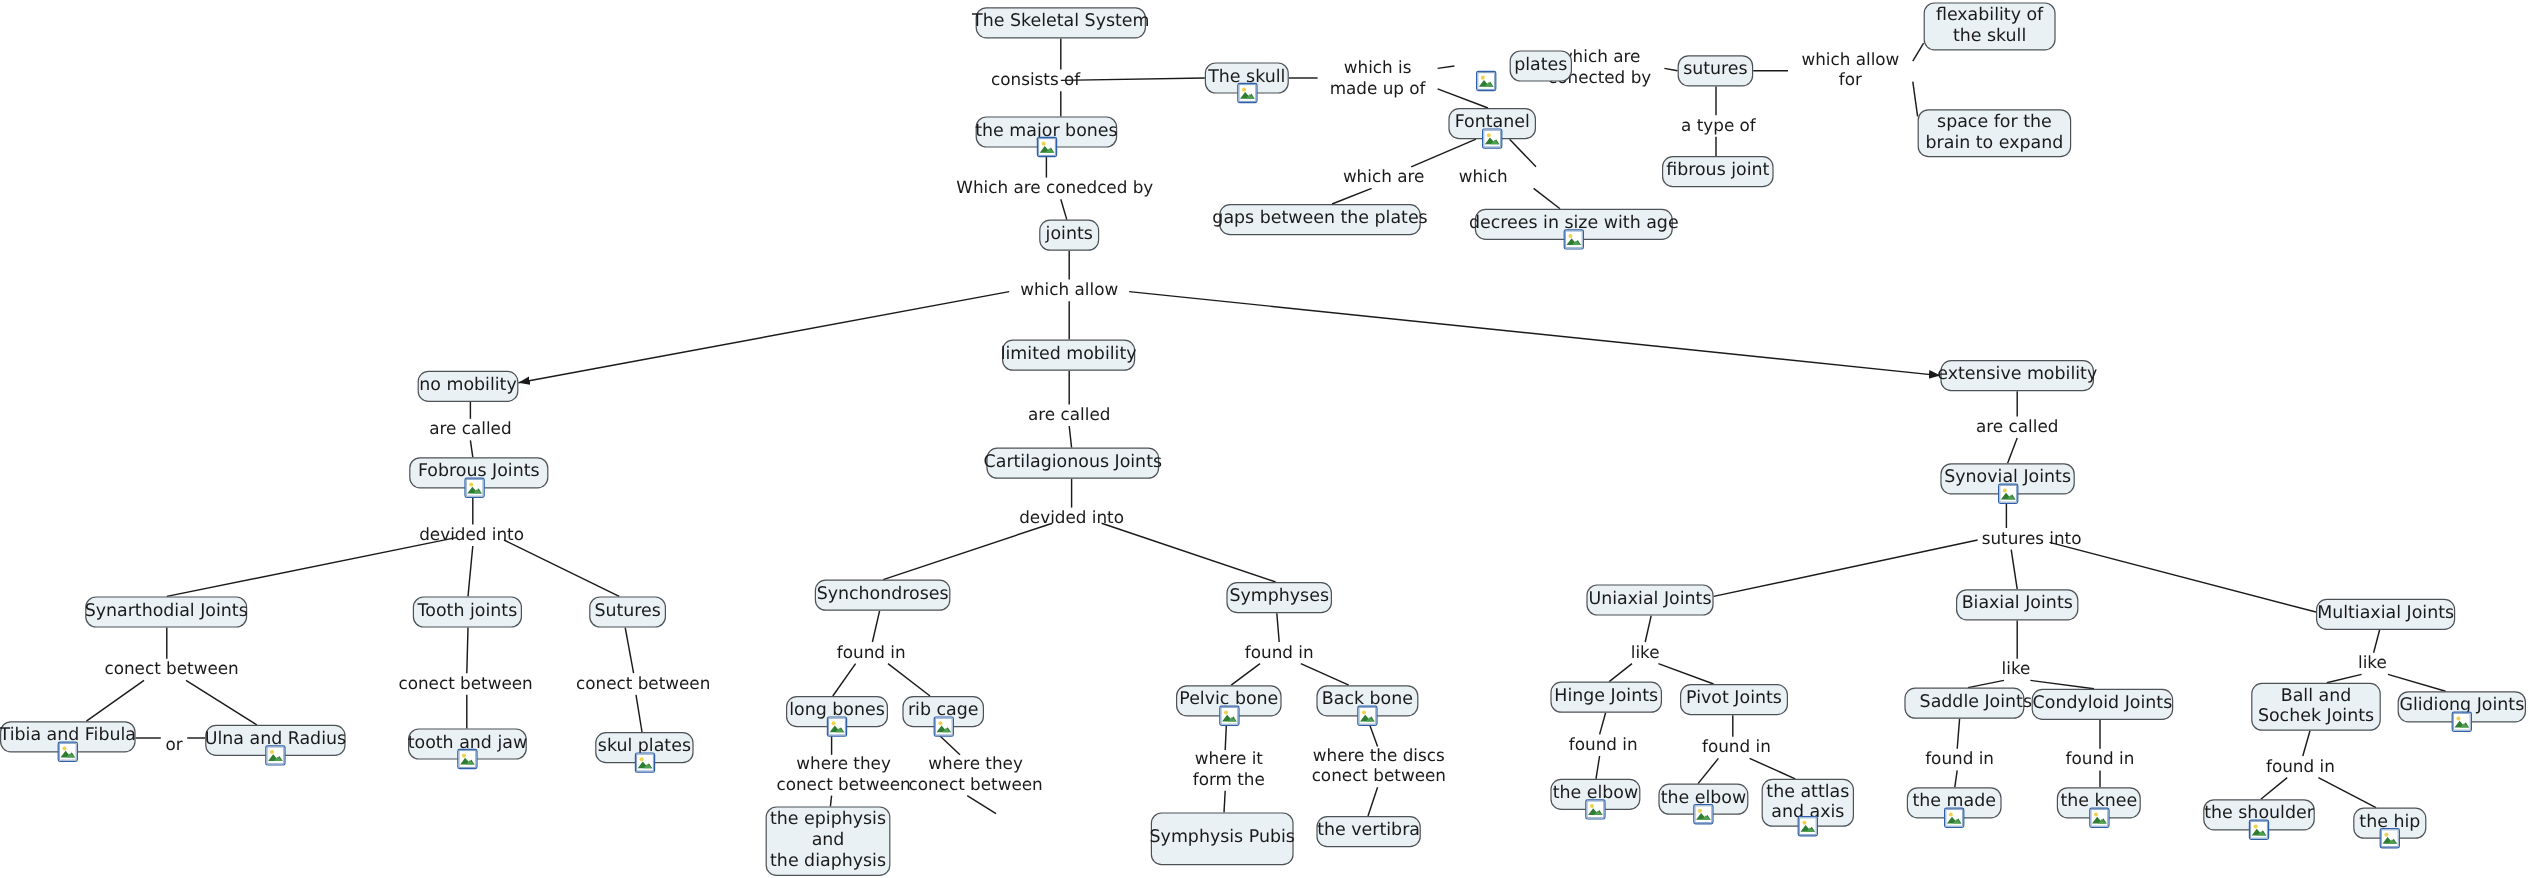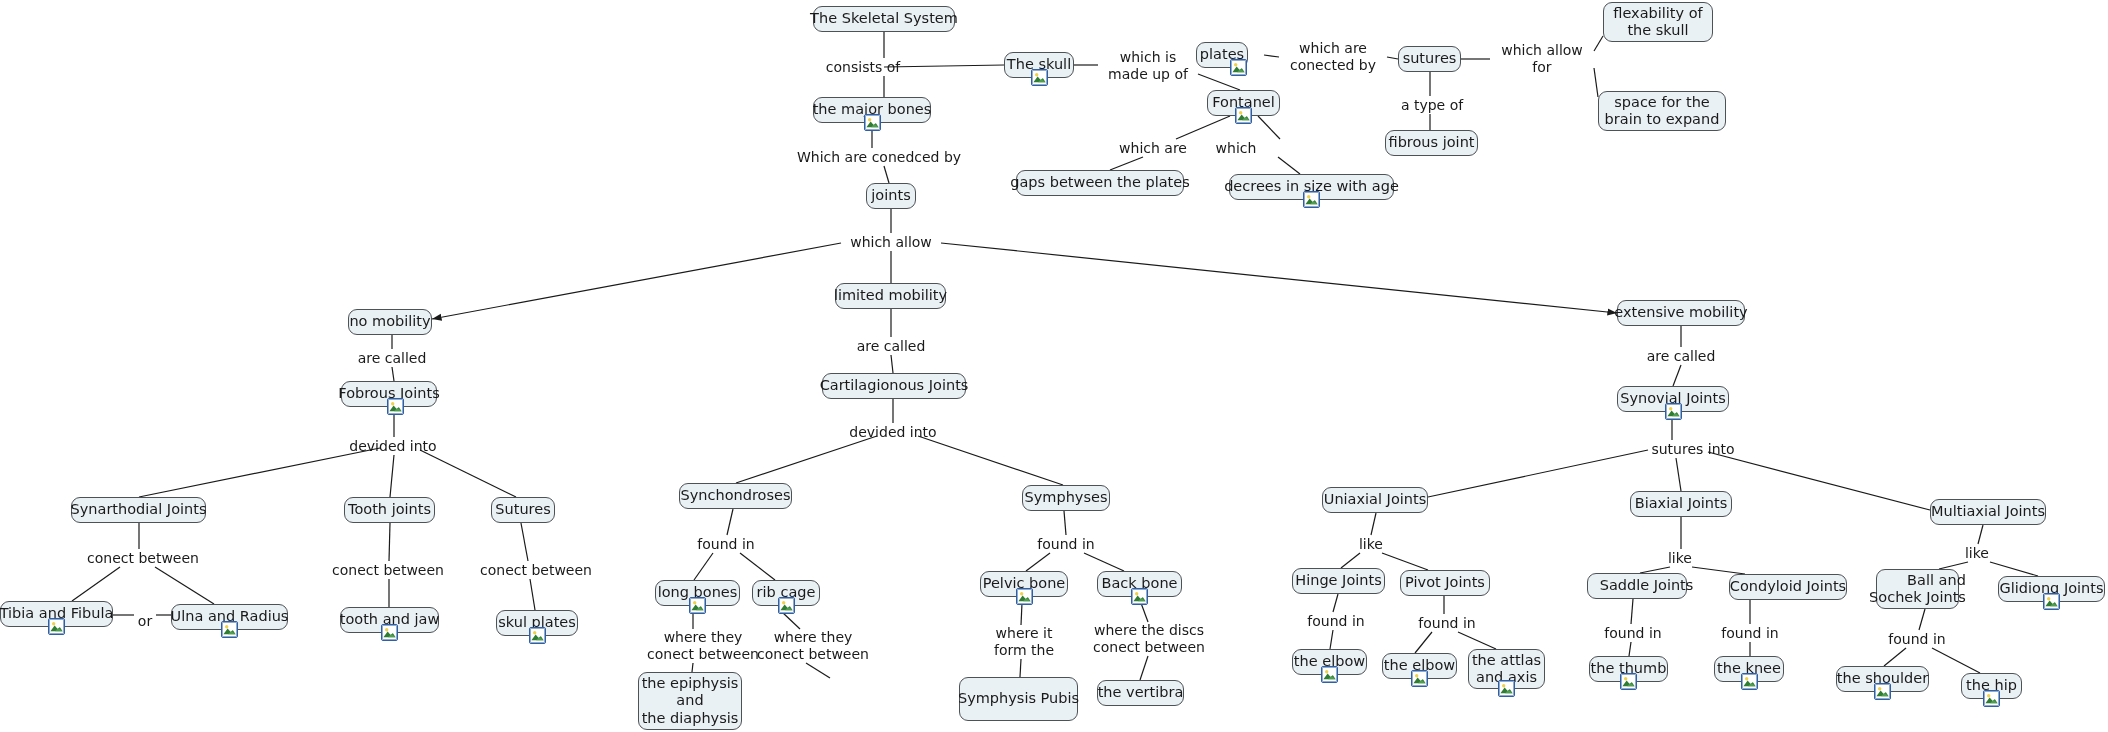--- a/index.html
+++ b/index.html
@@ -188,21 +188,21 @@
     <div class="node" style="left: 813px; top: 6px; width: 142px; height: 26px;"><span>The Skeletal System</span></div>
     <div class="node" style="left: 1004px; top: 52px; width: 70px; height: 26px;"><span>The skull</span></div>
     <div class="thumb" style="left: 1030.5px; top: 69px;">
       <svg viewBox="0 0 16 16" xmlns="http://www.w3.org/2000/svg">
         <rect x="0.5" y="0.5" width="15" height="15" fill="#ffffff" stroke="#8aa6c8" stroke-width="1"></rect>
         <circle cx="5" cy="5" r="1.8" fill="#f0d24a"></circle>
         <path d="M1.5 13 L6 7 L9.5 11 L11.5 8.5 L14.5 13 Z" fill="#2f7d32"></path>
         <path d="M6.5 13 L10 9.2 L14.5 13 Z" fill="#4f9e52"></path>
       </svg>
     </div>
-    <div class="node" style="left: 1196px; top: 42px; width: 52px; height: 26px;"><span>plates</span></div>
+    <div class="node" style="left: 1258px; top: 42px; width: 52px; height: 26px;"><span>plates</span></div>
     <div class="thumb" style="left: 1229.5px; top: 59px;">
       <svg viewBox="0 0 16 16" xmlns="http://www.w3.org/2000/svg">
         <rect x="0.5" y="0.5" width="15" height="15" fill="#ffffff" stroke="#8aa6c8" stroke-width="1"></rect>
         <circle cx="5" cy="5" r="1.8" fill="#f0d24a"></circle>
         <path d="M1.5 13 L6 7 L9.5 11 L11.5 8.5 L14.5 13 Z" fill="#2f7d32"></path>
         <path d="M6.5 13 L10 9.2 L14.5 13 Z" fill="#4f9e52"></path>
       </svg>
     </div>
     <div class="node" style="left: 1207px; top: 90px; width: 73px; height: 26px;"><span>Fontanel</span></div>
     <div class="thumb" style="left: 1235px; top: 107px;">
@@ -235,21 +235,21 @@
         <rect x="0.5" y="0.5" width="15" height="15" fill="#ffffff" stroke="#8aa6c8" stroke-width="1"></rect>
         <circle cx="5" cy="5" r="1.8" fill="#f0d24a"></circle>
         <path d="M1.5 13 L6 7 L9.5 11 L11.5 8.5 L14.5 13 Z" fill="#2f7d32"></path>
         <path d="M6.5 13 L10 9.2 L14.5 13 Z" fill="#4f9e52"></path>
       </svg>
     </div>
     <div class="node" style="left: 866px; top: 183px; width: 50px; height: 26px;"><span>joints</span></div>
     <div class="node" style="left: 348px; top: 309px; width: 84px; height: 26px;"><span>no mobility</span></div>
     <div class="node" style="left: 835px; top: 283px; width: 111px; height: 26px;"><span>limited mobility</span></div>
     <div class="node" style="left: 1617px; top: 300px; width: 128px; height: 26px;"><span>extensive mobility</span></div>
-    <div class="node" style="left: 341px; top: 381px; width: 96px; height: 26px;"><span>Fobrous Joints</span></div>
+    <div class="node" style="left: 341px; top: 381px; width: 116px; height: 26px;"><span>Fobrous Joints</span></div>
     <div class="thumb" style="left: 386.5px; top: 398px;">
       <svg viewBox="0 0 16 16" xmlns="http://www.w3.org/2000/svg">
         <rect x="0.5" y="0.5" width="15" height="15" fill="#ffffff" stroke="#8aa6c8" stroke-width="1"></rect>
         <circle cx="5" cy="5" r="1.8" fill="#f0d24a"></circle>
         <path d="M1.5 13 L6 7 L9.5 11 L11.5 8.5 L14.5 13 Z" fill="#2f7d32"></path>
         <path d="M6.5 13 L10 9.2 L14.5 13 Z" fill="#4f9e52"></path>
       </svg>
     </div>
     <div class="node" style="left: 822px; top: 373px; width: 144px; height: 26px;"><span>Cartilagionous Joints</span></div>
     <div class="node" style="left: 1617px; top: 386px; width: 112px; height: 26px;"><span>Synovial Joints</span></div>
@@ -337,22 +337,22 @@
       <svg viewBox="0 0 16 16" xmlns="http://www.w3.org/2000/svg">
         <rect x="0.5" y="0.5" width="15" height="15" fill="#ffffff" stroke="#8aa6c8" stroke-width="1"></rect>
         <circle cx="5" cy="5" r="1.8" fill="#f0d24a"></circle>
         <path d="M1.5 13 L6 7 L9.5 11 L11.5 8.5 L14.5 13 Z" fill="#2f7d32"></path>
         <path d="M6.5 13 L10 9.2 L14.5 13 Z" fill="#4f9e52"></path>
       </svg>
     </div>
     <div class="node" style="left: 1292px; top: 568px; width: 93px; height: 26px;"><span>Hinge Joints</span></div>
     <div class="node" style="left: 1400px; top: 570px; width: 90px; height: 26px;"><span>Pivot Joints</span></div>
     <div class="node" style="left: 1587px; top: 573px; width: 100px; height: 26px; padding-left: 27px;"><span>Saddle Joints</span></div>
-    <div class="node" style="left: 1693px; top: 574px; width: 118px; height: 26px; margin-left: 36px;"><span>Condyloid Joints</span></div>
-    <div class="node" style="left: 1876px; top: 569px; width: 83px; height: 40px; text-align: right;"><span>Ball and
+    <div class="node" style="left: 1693px; top: 574px; width: 118px; height: 26px;"><span>Condyloid Joints</span></div>
+    <div class="node" style="left: 1876px; top: 569px; width: 108px; height: 40px;"><span>Ball and
 Sochek Joints</span></div>
     <div class="node" style="left: 1998px; top: 576px; width: 107px; height: 26px;"><span>Glidiong Joints</span></div>
     <div class="thumb" style="left: 2043px; top: 593px;">
       <svg viewBox="0 0 16 16" xmlns="http://www.w3.org/2000/svg">
         <rect x="0.5" y="0.5" width="15" height="15" fill="#ffffff" stroke="#8aa6c8" stroke-width="1"></rect>
         <circle cx="5" cy="5" r="1.8" fill="#f0d24a"></circle>
         <path d="M1.5 13 L6 7 L9.5 11 L11.5 8.5 L14.5 13 Z" fill="#2f7d32"></path>
         <path d="M6.5 13 L10 9.2 L14.5 13 Z" fill="#4f9e52"></path>
       </svg>
     </div>
@@ -382,21 +382,21 @@
     <div class="node" style="left: 1468px; top: 649px; width: 77px; height: 40px;"><span>the attlas
 and axis</span></div>
     <div class="thumb" style="left: 1498px; top: 680px;">
       <svg viewBox="0 0 16 16" xmlns="http://www.w3.org/2000/svg">
         <rect x="0.5" y="0.5" width="15" height="15" fill="#ffffff" stroke="#8aa6c8" stroke-width="1"></rect>
         <circle cx="5" cy="5" r="1.8" fill="#f0d24a"></circle>
         <path d="M1.5 13 L6 7 L9.5 11 L11.5 8.5 L14.5 13 Z" fill="#2f7d32"></path>
         <path d="M6.5 13 L10 9.2 L14.5 13 Z" fill="#4f9e52"></path>
       </svg>
     </div>
-    <div class="node" style="left: 1589px; top: 656px; width: 79px; height: 26px;"><span>the thumb</span></div>
+    <div class="node" style="left: 1589px; top: 656px; width: 79px; height: 26px;"><span>the made</span></div>
     <div class="thumb" style="left: 1620px; top: 673px;">
       <svg viewBox="0 0 16 16" xmlns="http://www.w3.org/2000/svg">
         <rect x="0.5" y="0.5" width="15" height="15" fill="#ffffff" stroke="#8aa6c8" stroke-width="1"></rect>
         <circle cx="5" cy="5" r="1.8" fill="#f0d24a"></circle>
         <path d="M1.5 13 L6 7 L9.5 11 L11.5 8.5 L14.5 13 Z" fill="#2f7d32"></path>
         <path d="M6.5 13 L10 9.2 L14.5 13 Z" fill="#4f9e52"></path>
       </svg>
     </div>
     <div class="node" style="left: 1714px; top: 656px; width: 70px; height: 26px;"><span>the knee</span></div>
     <div class="thumb" style="left: 1740.5px; top: 673px;">

